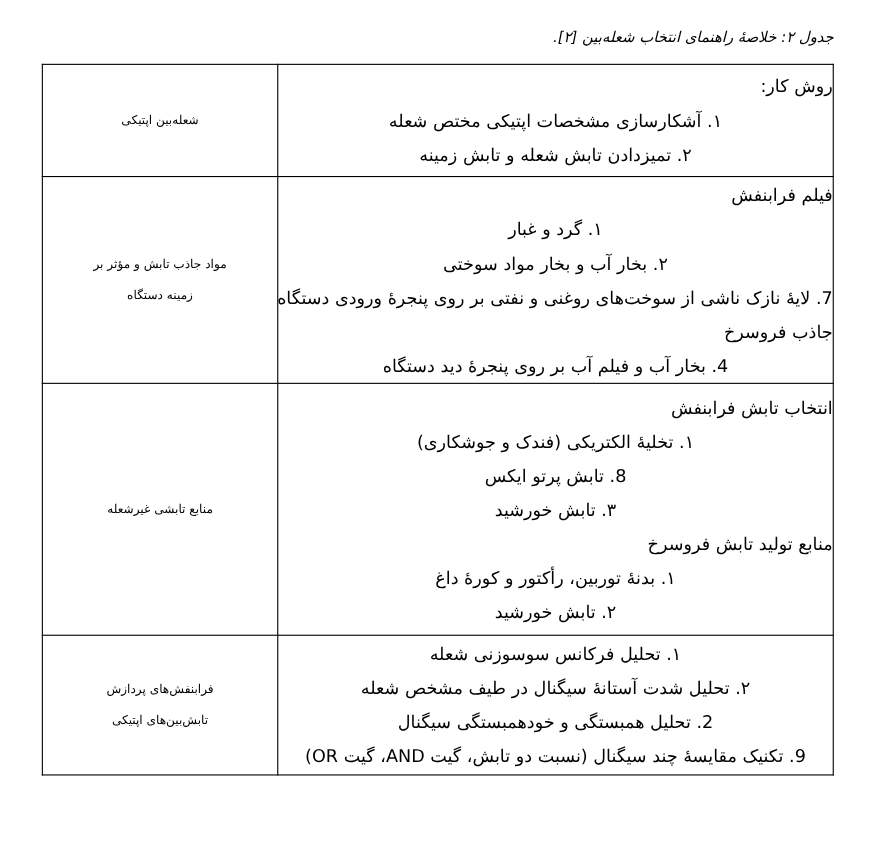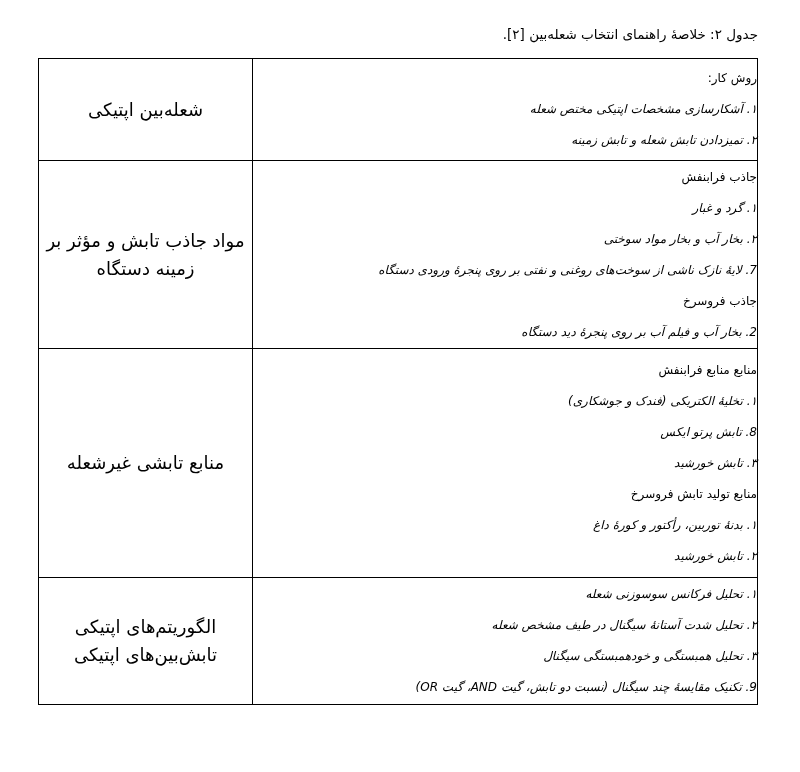--- a/index.html
+++ b/index.html
@@ -27,20 +27,21 @@
     position: absolute;
     top: 24px;
     right: 42px;
     left: 42px;
     text-align: right;
     direction: rtl;
     font-size: 13.5px;
     line-height: 20px;
     white-space: nowrap;
     font-family: "DejaVu Sans", "Liberation Sans", sans-serif;
+    font-style: italic;
   }
 
   
   .table-wrap {
     position: absolute;
     top: 58px;
     right: 42px;
     width: 720px;
   }
 
@@ -55,47 +56,46 @@
     border: 1.3px solid #000000;
     vertical-align: middle;
     padding: 0;
     background: #ffffff;
   }
 
   td.cat-cell {
     width: 213px;
     text-align: center;
     padding: 6px 8px;
-    font-size: 18px;
+    font-size: 11px;
     line-height: 28px;
     direction: rtl;
   }
 
   td.detail-cell {
     padding: 8px 10px 8px 6px;
     direction: rtl;
     text-align: right;
-    font-size: 12px;
+    font-size: 16px;
   }
 
   .detail-line {
     display: block;
     line-height: 31px;
     white-space: nowrap;
     direction: rtl;
     text-align: right;
   }
 
   .detail-line.heading {
     text-align: right;
   }
 
   .detail-line.item {
-    text-align: right;
-    font-style: italic;
+    text-align: center;
   }
 
   .cat-line {
     display: block;
   }
 
   
   tr.row-optical td { height: 101px; }
   tr.row-absorb  td { height: 187px; }
   tr.row-sources td { height: 228px; }
@@ -127,62 +127,62 @@
             </span>
           </td>
           <td class="cat-cell">
             <span class="cat-line">شعله‌بین اپتیکی</span>
           </td>
         </tr>
 
         <tr class="row-absorb">
           <td class="detail-cell">
             <span class="inner">
-              <span class="detail-line heading">جاذب فرابنفش</span>
+              <span class="detail-line heading">فیلم فرابنفش</span>
               <span class="detail-line item">۱. گرد و غبار</span>
               <span class="detail-line item">۲. بخار آب و بخار مواد سوختی</span>
               <span class="detail-line item">7. لایۀ نازک ناشی از سوخت‌های روغنی و نفتی بر روی پنجرۀ ورودی دستگاه</span>
               <span class="detail-line heading">جاذب فروسرخ</span>
-              <span class="detail-line item">2. بخار آب و فیلم آب بر روی پنجرۀ دید دستگاه</span>
+              <span class="detail-line item">4. بخار آب و فیلم آب بر روی پنجرۀ دید دستگاه</span>
             </span>
           </td>
           <td class="cat-cell">
             <span class="cat-line">مواد جاذب تابش و مؤثر بر</span>
             <span class="cat-line">زمینه دستگاه</span>
           </td>
         </tr>
 
         <tr class="row-sources">
           <td class="detail-cell">
             <span class="inner">
-              <span class="detail-line heading">منابع منابع فرابنفش</span>
+              <span class="detail-line heading">انتخاب تابش فرابنفش</span>
               <span class="detail-line item">۱. تخلیۀ الکتریکی (فندک و جوشکاری)</span>
               <span class="detail-line item">8. تابش پرتو ایکس</span>
               <span class="detail-line item">۳. تابش خورشید</span>
               <span class="detail-line heading">منابع تولید تابش فروسرخ</span>
               <span class="detail-line item">۱. بدنۀ توربین، رأکتور و کورۀ داغ</span>
               <span class="detail-line item">۲. تابش خورشید</span>
             </span>
           </td>
           <td class="cat-cell">
             <span class="cat-line">منابع تابشی غیرشعله</span>
           </td>
         </tr>
 
         <tr class="row-algo">
           <td class="detail-cell">
             <span class="inner">
               <span class="detail-line item">۱. تحلیل فرکانس سوسوزنی شعله</span>
               <span class="detail-line item">۲. تحلیل شدت آستانۀ سیگنال در طیف مشخص شعله</span>
-              <span class="detail-line item">۳. تحلیل همبستگی و خودهمبستگی سیگنال</span>
+              <span class="detail-line item">2. تحلیل همبستگی و خودهمبستگی سیگنال</span>
               <span class="detail-line item">9. تکنیک مقایسۀ چند سیگنال (نسبت دو تابش، گیت AND، گیت OR)</span>
             </span>
           </td>
           <td class="cat-cell">
-            <span class="cat-line">الگوریتم‌های اپتیکی</span>
+            <span class="cat-line">فرابنفش‌های پردازش</span>
             <span class="cat-line">تابش‌بین‌های اپتیکی</span>
           </td>
         </tr>
 
       </tbody>
     </table>
   </div>
 
 </div>
 

